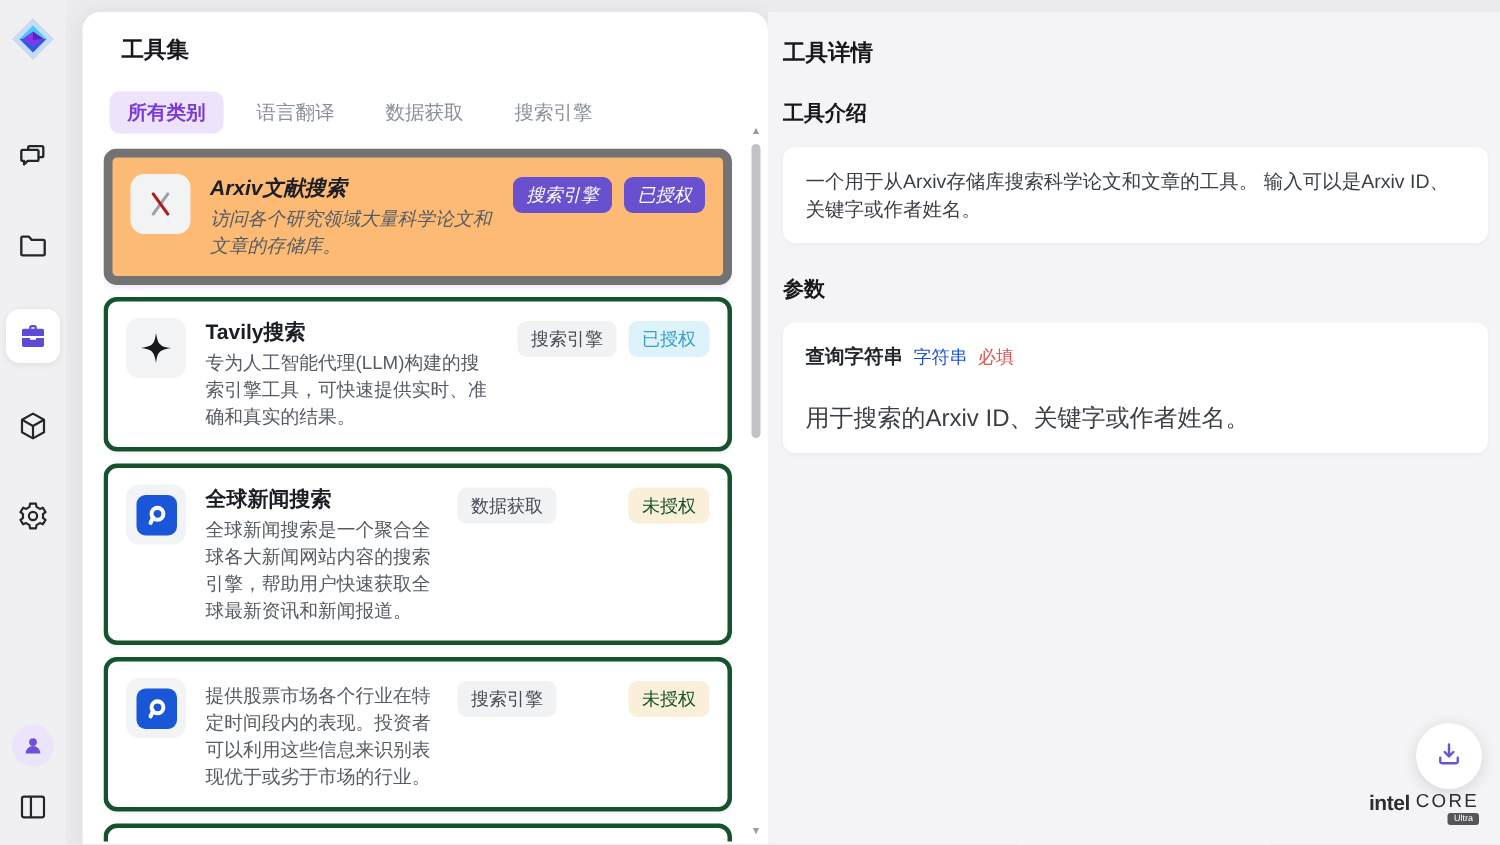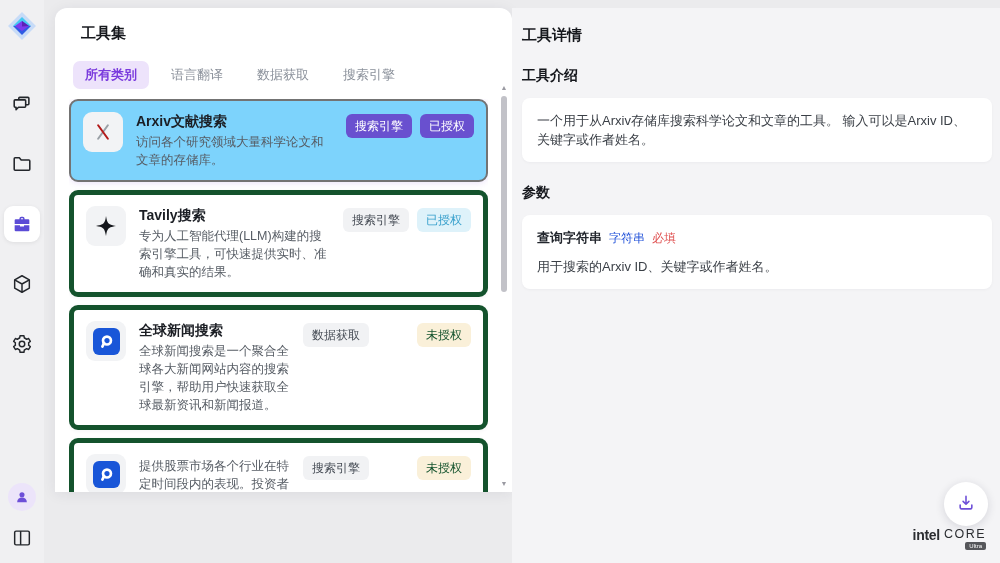--- a/index.html
+++ b/index.html
@@ -19,40 +19,40 @@
   .rail-items { display:flex; flex-direction:column; align-items:center; gap:24px; margin-top:44px; }
   .rail-item { width:36px; height:36px; display:flex; align-items:center; justify-content:center; border-radius:9px; cursor:pointer; }
   .rail-item svg { width:22px; height:22px; }
   .rail-item.active { background:#ffffff; box-shadow:0 1px 4px rgba(0,0,0,.08); }
   .rail-bottom { margin-top:auto; display:flex; flex-direction:column; align-items:center; gap:12px; padding-bottom:10px; }
   .avatar-circle { width:28px; height:28px; border-radius:50%; background:#ece4fa; display:flex; align-items:center; justify-content:center; cursor:pointer; }
   .avatar-circle svg { width:18px; height:18px; }
 
   
   .tools-panel {
-    position:absolute; left:55px; top:8px; width:457px; height:484px;
+    position:absolute; left:55px; top:8px; width:457px; height:555px;
     background:#ffffff; border-radius:12px 12px 0 0;
     box-shadow:0 2px 14px rgba(40,40,60,.08);
     padding:16px 24px 0 14px;
     overflow:hidden;
   }
   .tools-title { font-size:15px; font-weight:bold; padding-left:12px; }
   .tabs { display:flex; gap:10px; margin-top:18px; padding-left:4px; }
   .tab {
     border:none; background:transparent; font-family:inherit;
     font-size:13px; color:#8a909a; padding:5px 12px; border-radius:7px; cursor:pointer;
   }
   .tab.active { background:#ede3fb; color:#7a3bdd; font-weight:bold; }
   .tool-list { margin-top:10px; display:flex; flex-direction:column; gap:8px; height:462px; overflow:hidden; }
   .card {
-    background:#ffffff; border:5px solid #14532d; border-radius:9px;
+    background:#ffffff; border:3px solid #14532d; border-radius:9px;
     box-shadow:0 1px 4px rgba(30,30,50,.05);
     padding:11px 12px; display:flex; gap:13px; cursor:pointer; flex-shrink:0;
   }
-  .card.selected { background:#7dd3fc; border:2px solid #737373; box-shadow:0 1px 6px rgba(124,60,221,.15); }
+  .card.selected { background:#fdba74; border:6px solid #737373; box-shadow:0 1px 6px rgba(124,60,221,.15);font-style:italic; }
   .card-icon {
     width:40px; height:40px; border-radius:9px; background:#f2f3f5;
     display:flex; align-items:center; justify-content:center; flex-shrink:0;
   }
   .card-icon svg { width:24px; height:24px; }
   .card-icon .blue-chip {
     width:27px; height:27px; background:#1956d8; border-radius:6px;
     display:flex; align-items:center; justify-content:center;
   }
   .blue-chip svg { width:19px; height:19px; }
@@ -82,21 +82,21 @@
   .section-heading { font-size:14px; font-weight:bold; margin-top:22px; }
   .white-box {
     background:#ffffff; border-radius:8px; margin-top:13px;
     padding:13px 15px; font-size:13px; color:#3a3f46; line-height:19px;
     box-shadow:0 1px 3px rgba(30,30,50,.04);
   }
   .param-head { display:flex; align-items:baseline; gap:7px; }
   .param-name { font-size:13px; font-weight:bold; color:#23272e; }
   .param-type { font-size:12px; color:#1d4ed8; }
   .param-required { font-size:12px; color:#e05252; }
-  .param-desc { margin-top:9px; font-size:13px; color:#3a3f46; }
+  .param-desc { margin-top:22px; font-size:16px; color:#3a3f46; }
 
   
   .fab {
     position:absolute; right:12px; bottom:37px; width:44px; height:44px;
     border-radius:50%; background:#ffffff; border:none; cursor:pointer;
     box-shadow:0 2px 10px rgba(30,30,60,.14);
     display:flex; align-items:center; justify-content:center;
   }
   .fab svg { width:20px; height:20px; }
   .brand {

